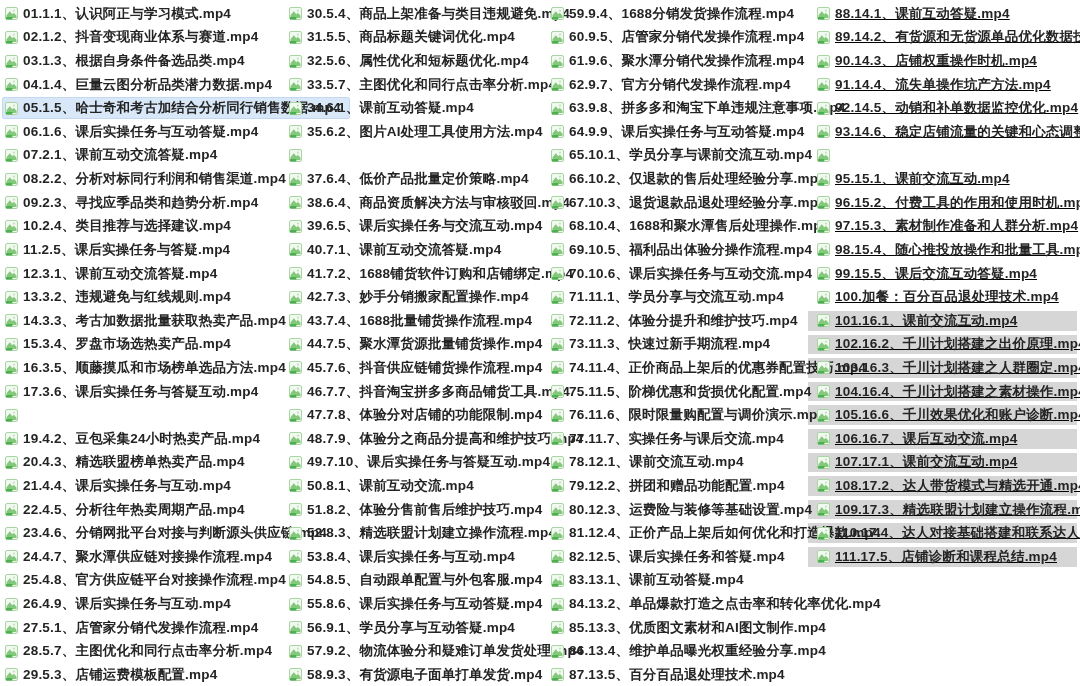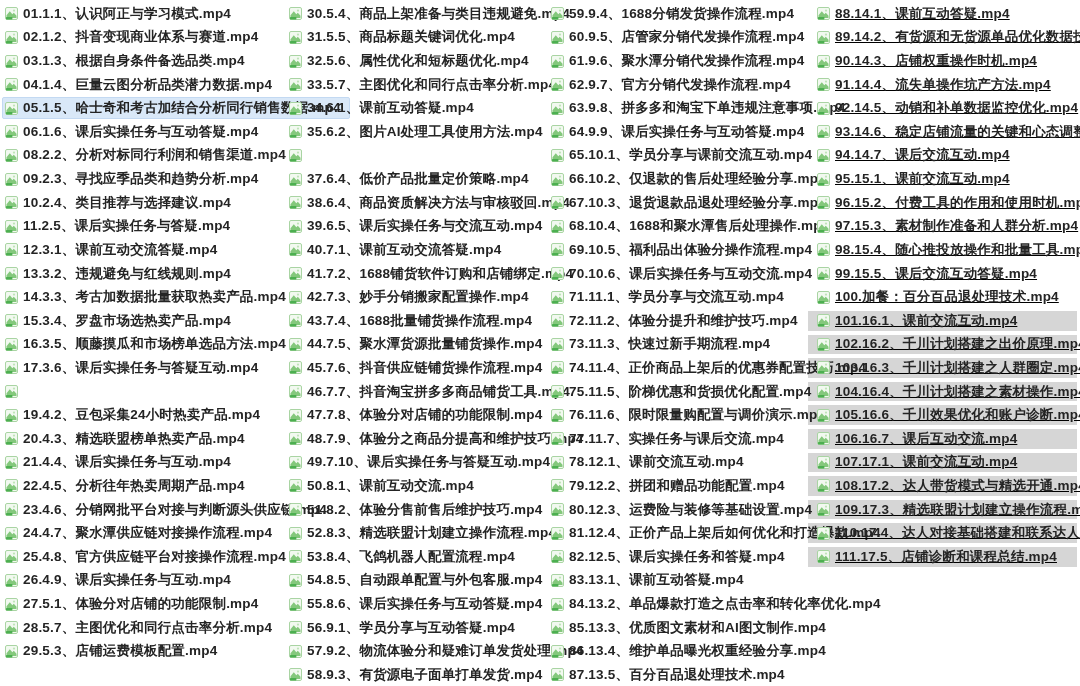--- a/index.html
+++ b/index.html
@@ -114,20 +114,29 @@
         </svg>
         <span class="label">06.1.6、课后实操任务与互动答疑.mp4</span>
       </div>
       <div class="row">
         <svg width="13" height="13" viewBox="0 0 13 13">
           <rect x="0.5" y="0.5" width="12" height="12" rx="1.5" fill="#f2f9f0" stroke="#a9d4a3"></rect>
           <circle cx="9" cy="3.6" r="1.1" fill="#bfe4b8"></circle>
           <path d="M1.5 8.2 L4.8 4.3 L7.3 7.3 L8.8 5.8 L11.5 8.8 L11.5 11 L1.5 11 Z" fill="#84c87c"></path>
           <rect x="1" y="10" width="6.4" height="2.4" rx="0.6" fill="#4caf50"></rect>
         </svg>
+        <span class="label">07.2.1、课前互动交流答疑.mp4</span>
+      </div>
+      <div class="row">
+        <svg width="13" height="13" viewBox="0 0 13 13">
+          <rect x="0.5" y="0.5" width="12" height="12" rx="1.5" fill="#f2f9f0" stroke="#a9d4a3"></rect>
+          <circle cx="9" cy="3.6" r="1.1" fill="#bfe4b8"></circle>
+          <path d="M1.5 8.2 L4.8 4.3 L7.3 7.3 L8.8 5.8 L11.5 8.8 L11.5 11 L1.5 11 Z" fill="#84c87c"></path>
+          <rect x="1" y="10" width="6.4" height="2.4" rx="0.6" fill="#4caf50"></rect>
+        </svg>
         <span class="label">08.2.2、分析对标同行利润和销售渠道.mp4</span>
       </div>
       <div class="row">
         <svg width="13" height="13" viewBox="0 0 13 13">
           <rect x="0.5" y="0.5" width="12" height="12" rx="1.5" fill="#f2f9f0" stroke="#a9d4a3"></rect>
           <circle cx="9" cy="3.6" r="1.1" fill="#bfe4b8"></circle>
           <path d="M1.5 8.2 L4.8 4.3 L7.3 7.3 L8.8 5.8 L11.5 8.8 L11.5 11 L1.5 11 Z" fill="#84c87c"></path>
           <rect x="1" y="10" width="6.4" height="2.4" rx="0.6" fill="#4caf50"></rect>
         </svg>
         <span class="label">09.2.3、寻找应季品类和趋势分析.mp4</span>
@@ -284,21 +293,21 @@
         </svg>
         <span class="label">26.4.9、课后实操任务与互动.mp4</span>
       </div>
       <div class="row">
         <svg width="13" height="13" viewBox="0 0 13 13">
           <rect x="0.5" y="0.5" width="12" height="12" rx="1.5" fill="#f2f9f0" stroke="#a9d4a3"></rect>
           <circle cx="9" cy="3.6" r="1.1" fill="#bfe4b8"></circle>
           <path d="M1.5 8.2 L4.8 4.3 L7.3 7.3 L8.8 5.8 L11.5 8.8 L11.5 11 L1.5 11 Z" fill="#84c87c"></path>
           <rect x="1" y="10" width="6.4" height="2.4" rx="0.6" fill="#4caf50"></rect>
         </svg>
-        <span class="label">27.5.1、体验分对店铺的功能限制.mp4</span>
+        <span class="label">27.5.1、店管家分销代发操作流程.mp4</span>
       </div>
       <div class="row">
         <svg width="13" height="13" viewBox="0 0 13 13">
           <rect x="0.5" y="0.5" width="12" height="12" rx="1.5" fill="#f2f9f0" stroke="#a9d4a3"></rect>
           <circle cx="9" cy="3.6" r="1.1" fill="#bfe4b8"></circle>
           <path d="M1.5 8.2 L4.8 4.3 L7.3 7.3 L8.8 5.8 L11.5 8.8 L11.5 11 L1.5 11 Z" fill="#84c87c"></path>
           <rect x="1" y="10" width="6.4" height="2.4" rx="0.6" fill="#4caf50"></rect>
         </svg>
         <span class="label">28.5.7、主图优化和同行点击率分析.mp4</span>
       </div>
@@ -519,21 +528,21 @@
         </svg>
         <span class="label">52.8.3、精选联盟计划建立操作流程.mp4</span>
       </div>
       <div class="row">
         <svg width="13" height="13" viewBox="0 0 13 13">
           <rect x="0.5" y="0.5" width="12" height="12" rx="1.5" fill="#f2f9f0" stroke="#a9d4a3"></rect>
           <circle cx="9" cy="3.6" r="1.1" fill="#bfe4b8"></circle>
           <path d="M1.5 8.2 L4.8 4.3 L7.3 7.3 L8.8 5.8 L11.5 8.8 L11.5 11 L1.5 11 Z" fill="#84c87c"></path>
           <rect x="1" y="10" width="6.4" height="2.4" rx="0.6" fill="#4caf50"></rect>
         </svg>
-        <span class="label">53.8.4、飞鸽机器人配置流程.mp4</span>
+        <span class="label">53.8.4、课后实操任务与互动.mp4</span>
       </div>
       <div class="row">
         <svg width="13" height="13" viewBox="0 0 13 13">
           <rect x="0.5" y="0.5" width="12" height="12" rx="1.5" fill="#f2f9f0" stroke="#a9d4a3"></rect>
           <circle cx="9" cy="3.6" r="1.1" fill="#bfe4b8"></circle>
           <path d="M1.5 8.2 L4.8 4.3 L7.3 7.3 L8.8 5.8 L11.5 8.8 L11.5 11 L1.5 11 Z" fill="#84c87c"></path>
           <rect x="1" y="10" width="6.4" height="2.4" rx="0.6" fill="#4caf50"></rect>
         </svg>
         <span class="label">54.8.5、自动跟单配置与外包客服.mp4</span>
       </div>
@@ -892,21 +901,20 @@
         </svg>
         <span class="label">93.14.6、稳定店铺流量的关键和心态调整.mp4</span>
       </div>
       <div class="row">
         <svg width="13" height="13" viewBox="0 0 13 13">
           <rect x="0.5" y="0.5" width="12" height="12" rx="1.5" fill="#f2f9f0" stroke="#a9d4a3"></rect>
           <circle cx="9" cy="3.6" r="1.1" fill="#bfe4b8"></circle>
           <path d="M1.5 8.2 L4.8 4.3 L7.3 7.3 L8.8 5.8 L11.5 8.8 L11.5 11 L1.5 11 Z" fill="#84c87c"></path>
           <rect x="1" y="10" width="6.4" height="2.4" rx="0.6" fill="#4caf50"></rect>
         </svg>
-        <span class="label">94.14.7、课后交流互动.mp4</span>
       </div>
       <div class="row">
         <svg width="13" height="13" viewBox="0 0 13 13">
           <rect x="0.5" y="0.5" width="12" height="12" rx="1.5" fill="#f2f9f0" stroke="#a9d4a3"></rect>
           <circle cx="9" cy="3.6" r="1.1" fill="#bfe4b8"></circle>
           <path d="M1.5 8.2 L4.8 4.3 L7.3 7.3 L8.8 5.8 L11.5 8.8 L11.5 11 L1.5 11 Z" fill="#84c87c"></path>
           <rect x="1" y="10" width="6.4" height="2.4" rx="0.6" fill="#4caf50"></rect>
         </svg>
         <span class="label">95.15.1、课前交流互动.mp4</span>
       </div>

